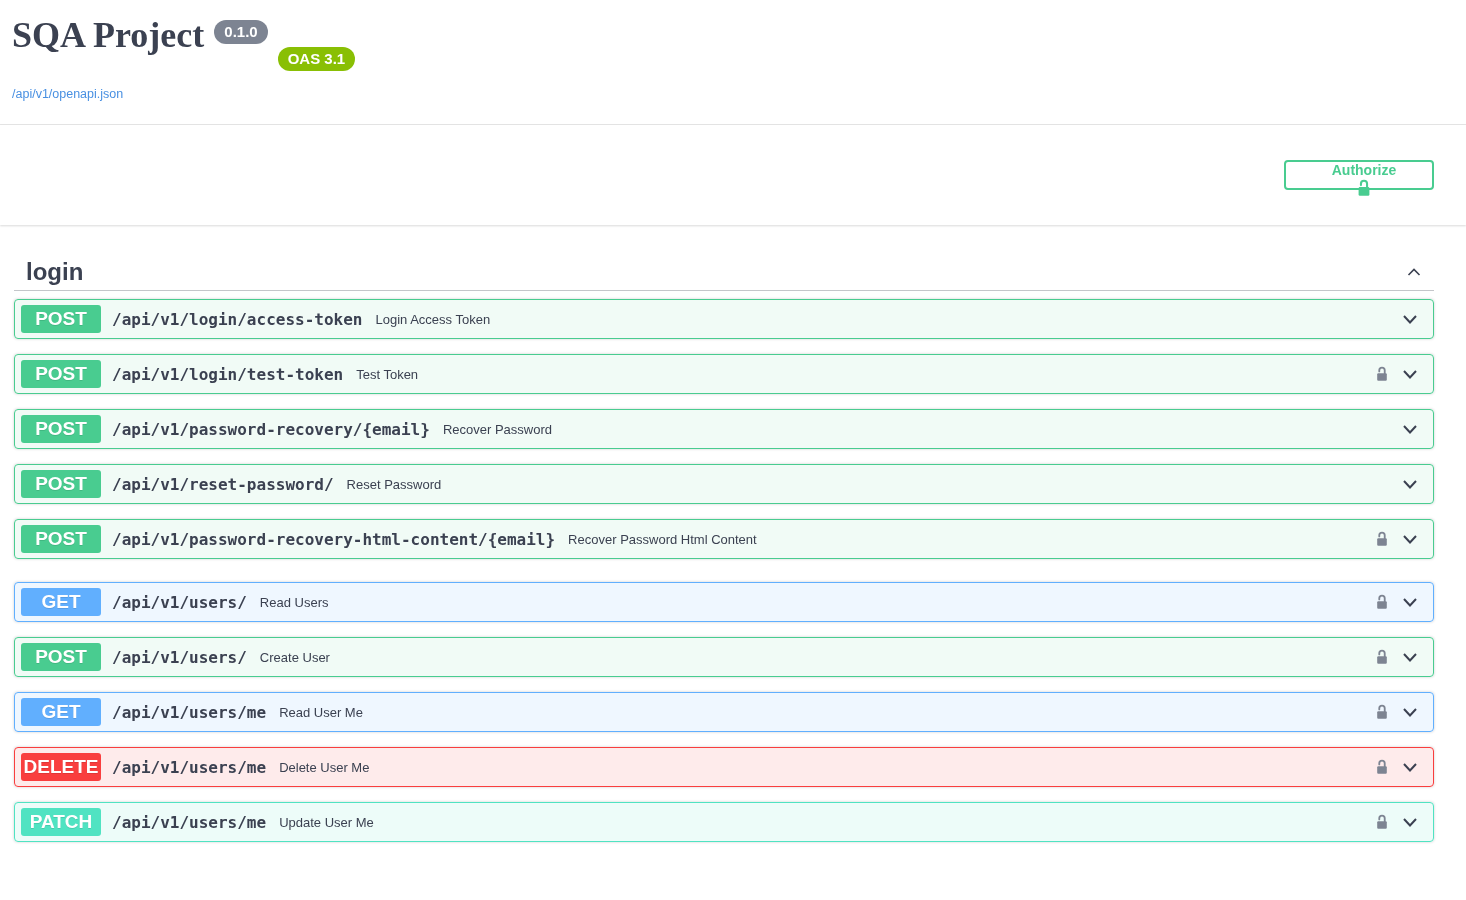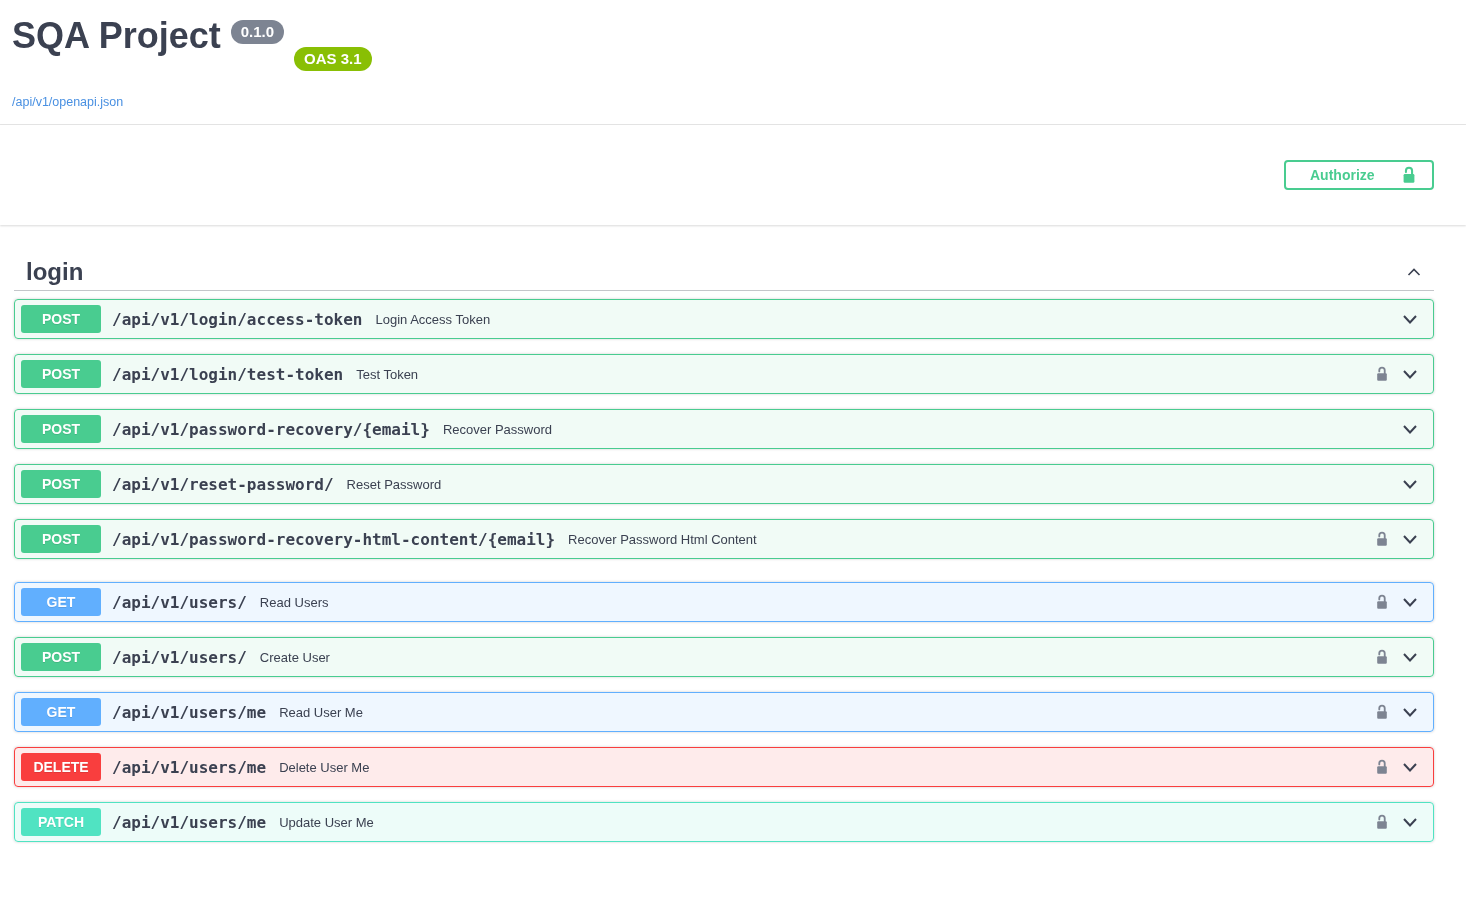--- a/index.html
+++ b/index.html
@@ -21,36 +21,37 @@
   }
   .title-row {
     display: flex;
     align-items: flex-start;
   }
   .api-title {
     font-size: 36px;
     font-weight: bold;
     color: var(--color-text, #3b4151);
     line-height: 1.1;
+    font-family: Liberation Serif, serif;
   }
   .badge {
     display: inline-block;
     margin: 4px 0 0 10px;
     padding: 3px 10px 4px;
     border-radius: 57px;
     color: #fff;
     font-size: 15px;
     font-weight: bold;
     vertical-align: top;
   }
   .badge.version { background: var(--color-badge_gray, #7d8492); }
   .badge.oas     { background: var(--color-oas_green, #89bf04); margin-top: 31px; }
   .spec-link {
     display: inline-block;
-    margin-top: 24px;
+    margin-top: 16px;
     font-size: 12.5px;
     color: var(--color-link_blue, #4990e2);
     text-decoration: none;
     cursor: pointer;
   }
 
   
   .scheme-container {
     height: 100px;
     display: flex;
@@ -68,20 +69,21 @@
     border-radius: 4px;
     color: var(--color-accent_green, #49cc90);
     font-family: "Liberation Sans", sans-serif;
     font-size: 14px;
     font-weight: bold;
     display: flex;
     align-items: center;
     justify-content: space-between;
     padding: 0 14px 0 24px;
     cursor: pointer;
+    flex-direction: column;
   }
   .authorize-btn .icon-lock { display: inline-flex; }
 
   
   .main { padding: 0 32px 20px 14px; }
   .opblock-tag-section { display: flow-root; }
   .main > .opblock-tag-section:first-child > .opblock-tag { margin-top: 28px; }
   .opblock-tag {
     margin-top: 10px;
     height: 38px;
@@ -114,21 +116,21 @@
   .opblock.method-post   { border-color: var(--color-post,   #49cc90); background: rgba(73,204,144,.08); }
   .opblock.method-get    { border-color: var(--color-get,    #61affe); background: rgba(97,175,254,.10); }
   .opblock.method-delete { border-color: var(--color-delete, #f93e3e); background: rgba(249,62,62,.10);  }
   .opblock.method-patch  { border-color: var(--color-patch,  #50e3c2); background: rgba(80,227,194,.10); }
 
   .opblock-summary-method {
     width: 80px;
     height: 28px;
     border-radius: 3px;
     color: #fff;
-    font-size: 14px;
+    font-size: 19px;
     font-weight: bold;
     text-align: center;
     line-height: 28px;
     text-shadow: 0 1px 0 rgba(0,0,0,.1);
     flex: none;
   }
   .method-post   .opblock-summary-method { background: var(--color-post,   #49cc90); }
   .method-get    .opblock-summary-method { background: var(--color-get,    #61affe); }
   .method-delete .opblock-summary-method { background: var(--color-delete, #f93e3e); }
   .method-patch  .opblock-summary-method { background: var(--color-patch,  #50e3c2); text-align: center; }

